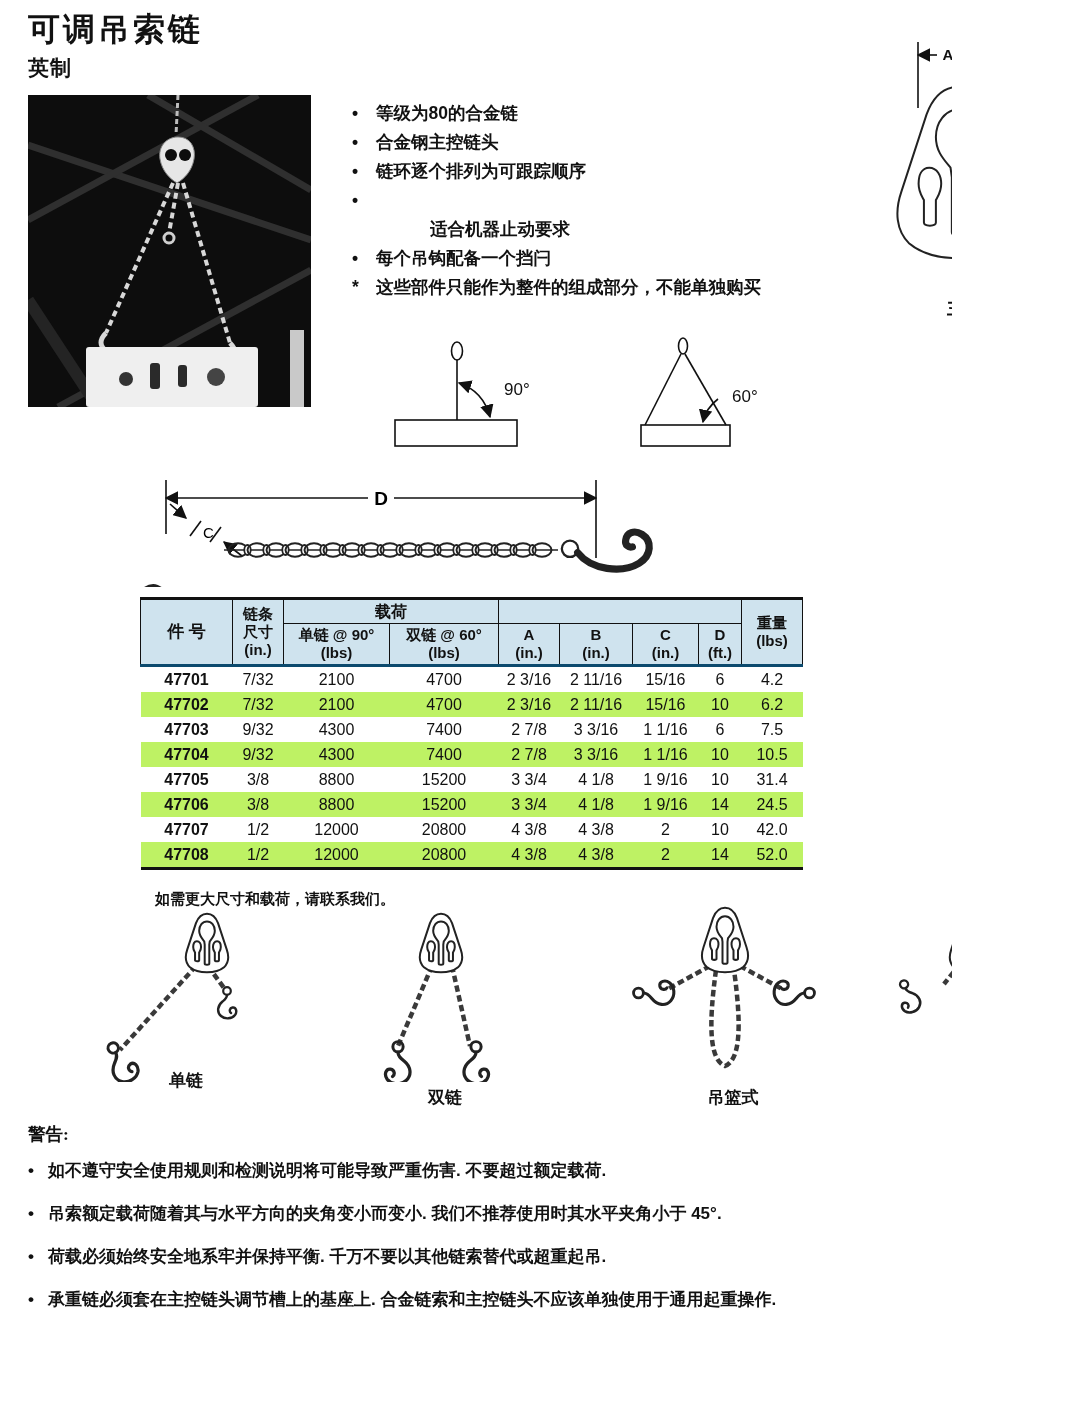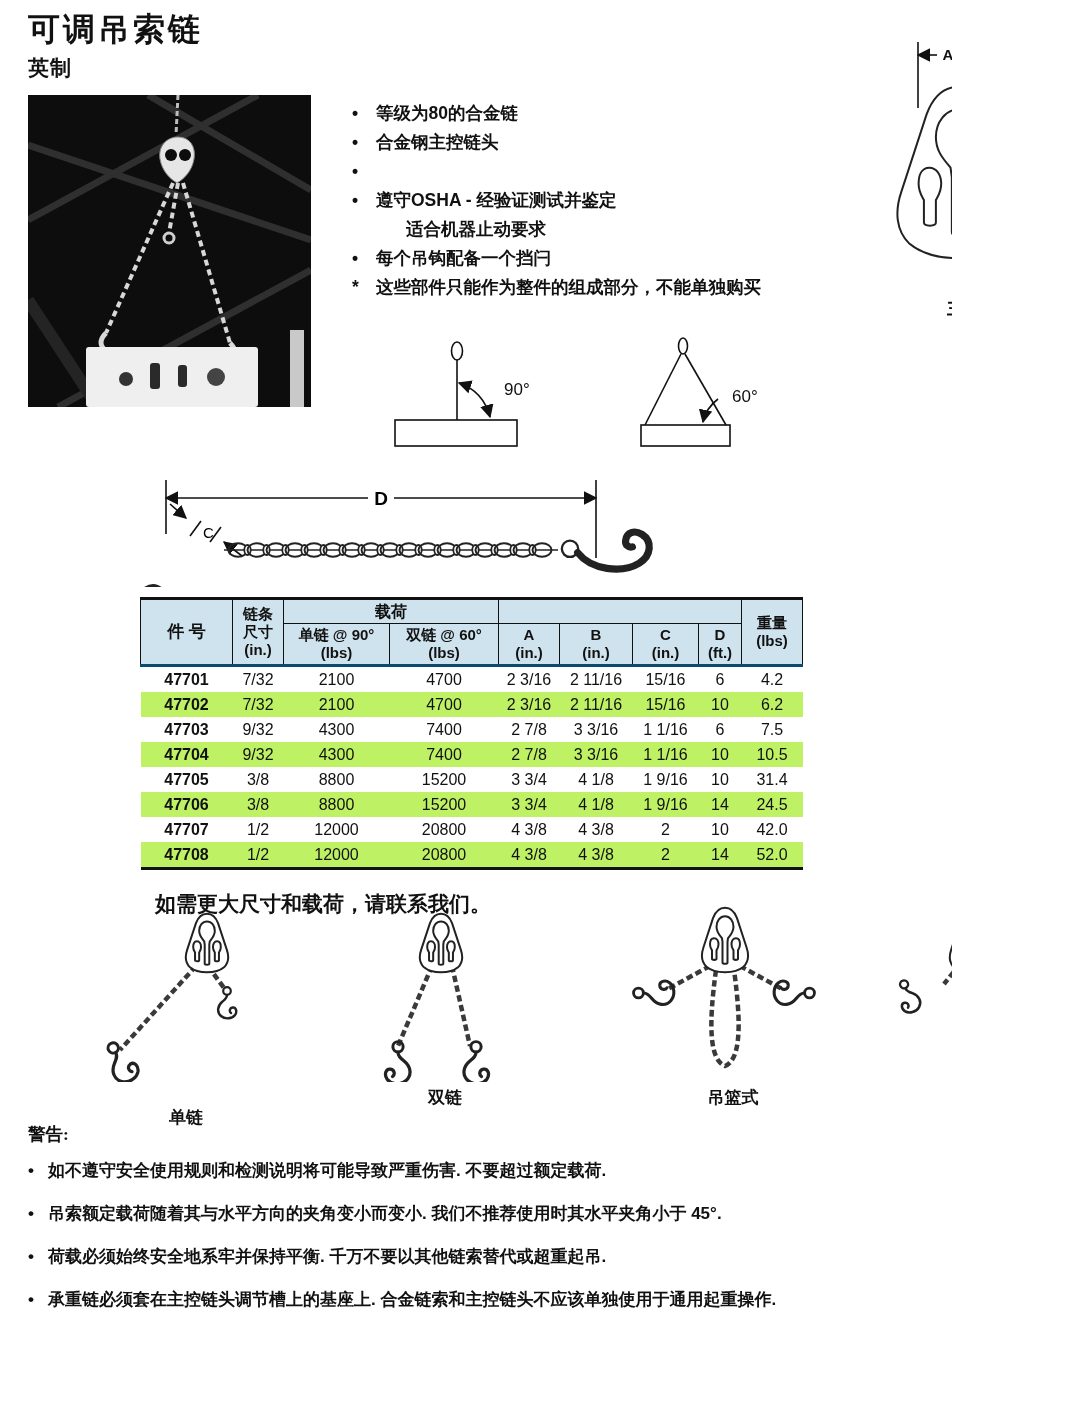--- a/index.html
+++ b/index.html
@@ -4,36 +4,36 @@
 <style>
   html,body{margin:0;padding:0;background:#fff;}
   body{font-family:"Liberation Sans","DejaVu Sans",sans-serif;color:#111;}
   #page{position:relative;width:952px;height:1401px;background:#fff;overflow:hidden;}
   .abs{position:absolute;}
   #title{left:28px;top:8px;font-size:32px;font-weight:900;letter-spacing:3px;}
   #subtitle{left:28px;top:54px;font-size:21px;font-weight:bold;letter-spacing:1px;}
   #features{left:352px;top:99px;width:530px;}
   .feat{display:flex;line-height:29px;font-size:17.5px;font-weight:600;}
   .feat .fm{width:24px;flex:none;}
-  .feat.ind{margin-left:30px;}
+  .feat.ind{margin-left:30px;gap:24px;}
   #masterlink-label{left:905px;top:273px;width:160px;text-align:center;font-size:19px;font-weight:bold;margin-top:22px;}
   
   #sizetable{left:140px;top:597px;}
   table{border-collapse:collapse;table-layout:fixed;width:662px;}
   thead th{background:#cfe3ee;border:1.6px solid #111;font-weight:bold;font-size:15px;line-height:1.2;padding:2px 0;vertical-align:middle;}
   thead tr:first-child th{border-top:3px solid #111;}
   .pre{white-space:pre-line;}
   .th-part{font-size:17px;}
   .th-load{font-size:16px;margin-top:44px;}
   tbody td{border:none;text-align:center;font-size:16px;height:25px;padding:0;}
   tbody tr.alt{background:#bef264;}
   tbody tr:first-child td{border-top:3px solid #0c4a6e;}
   tbody tr:last-child td{border-bottom:3px solid #111;}
   td.pn{font-weight:bold;}
-  #note{left:155px;top:890px;font-size:21px;font-weight:600;}
+  #note{left:155px;top:890px;font-size:15px;font-weight:600;}
   .sling-label{text-align:center;font-size:17px;font-weight:bold;}
   #warn-title{left:28px;top:1122px;font-size:17.5px;font-weight:bold;font-family:Liberation Serif, serif;}
   #warnings{left:28px;top:1160px;width:1010px;}
   .warn-line{display:flex;height:43px;align-items:flex-start;font-size:17px;font-weight:600;line-height:22px;}
   .warn-line .fm{width:20px;flex:none;}
   
   .ln{stroke:#111;stroke-width:1.6;fill:none;}
   .shape{stroke:#222;stroke-width:2;fill:#fff;}
   .dimtxt{font-size:15px;font-weight:bold;fill:#111;}
   .angtxt{font-size:17px;fill:#111;}
@@ -104,24 +104,24 @@
       <div class="feat">
         <span class="fm">•</span>
         <span>等级为80的合金链</span>
       </div>
       <div class="feat">
         <span class="fm">•</span>
         <span>合金钢主控链头</span>
       </div>
       <div class="feat">
         <span class="fm">•</span>
-      </div>
-      <div class="feat">
-        <span class="fm">•</span>
-        <span>遵守OSHA - 经验证测试并鉴定</span>
+        <span>链环逐个排列为可跟踪顺序</span>
+      </div>
+      <div class="feat">
+        <span class="fm">•</span>
       </div>
       <div class="feat ind">
         <span class="fm"></span>
         <span>适合机器止动要求</span>
       </div>
       <div class="feat">
         <span class="fm">•</span>
         <span>每个吊钩配备一个挡闩</span>
       </div>
       <div class="feat">
@@ -390,21 +390,21 @@
     <line class="chain" x1="96" y1="64" x2="142" y2="140"></line>
     <use href="#masterlink" x="58" y="10" width="46" height="62"></use>
     <g transform="translate(32,76) scale(-1,1) rotate(20 13 17)">
         <use href="#hook" width="28" height="36"></use>
       </g>
     <g transform="translate(128,136) rotate(-15 17 17)">
         <use href="#hook" width="34" height="44"></use>
       </g>
   </svg>
 
-  <div class="abs sling-label" style="left:150px;top:1106px;width:72px">单链</div>
+  <div class="abs sling-label" style="left:150px;top:1069px;width:72px">单链</div>
   <div class="abs sling-label" style="left:409px;top:1086px;width:72px">双链</div>
   <div class="abs sling-label" style="left:683px;top:1086px;width:100px">吊篮式</div>
   <div class="abs sling-label" style="left:951px;top:1086px;width:160px">吊篮 &amp; 单索式</div>
 
   <div id="warn-title" class="abs">警告:</div>
   <div id="warnings" class="abs">
       <div class="warn-line">
         <span class="fm">•</span>
         <span>如不遵守安全使用规则和检测说明将可能导致严重伤害. 不要超过额定载荷.</span>
       </div>

